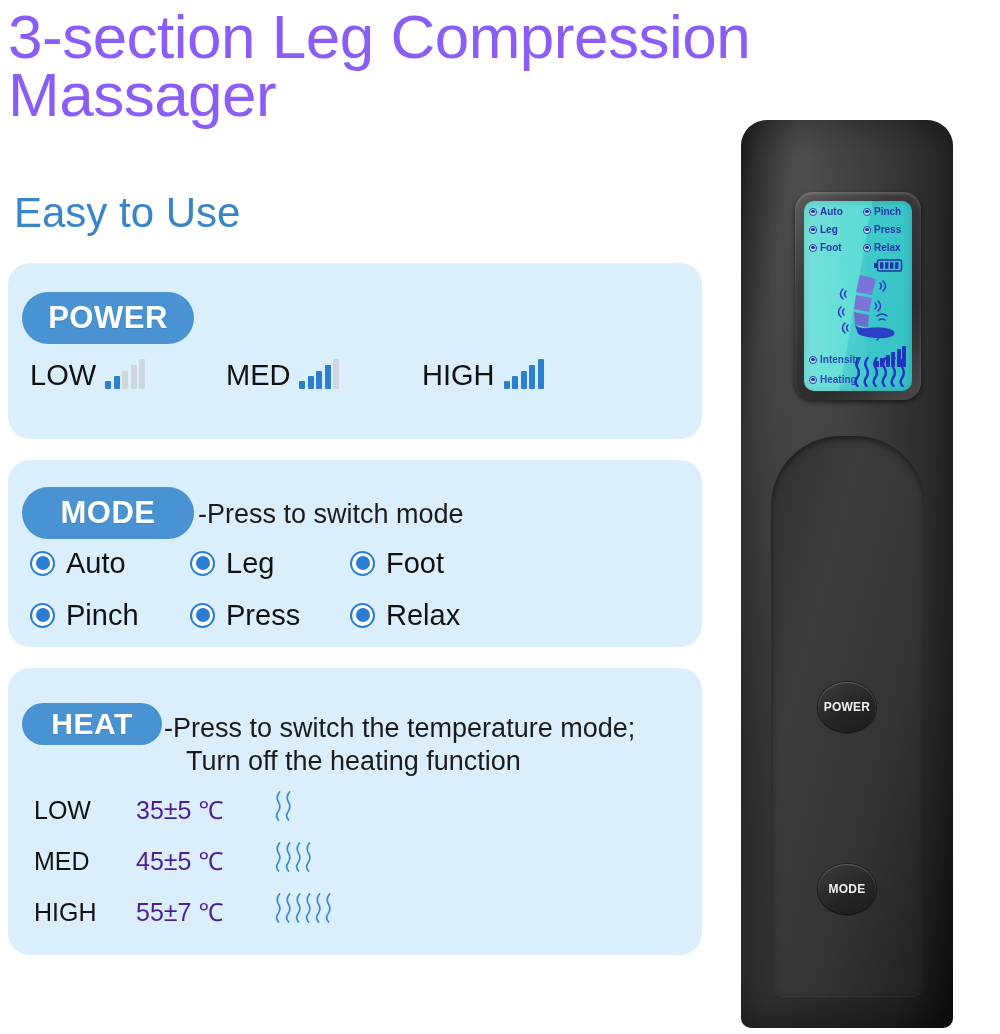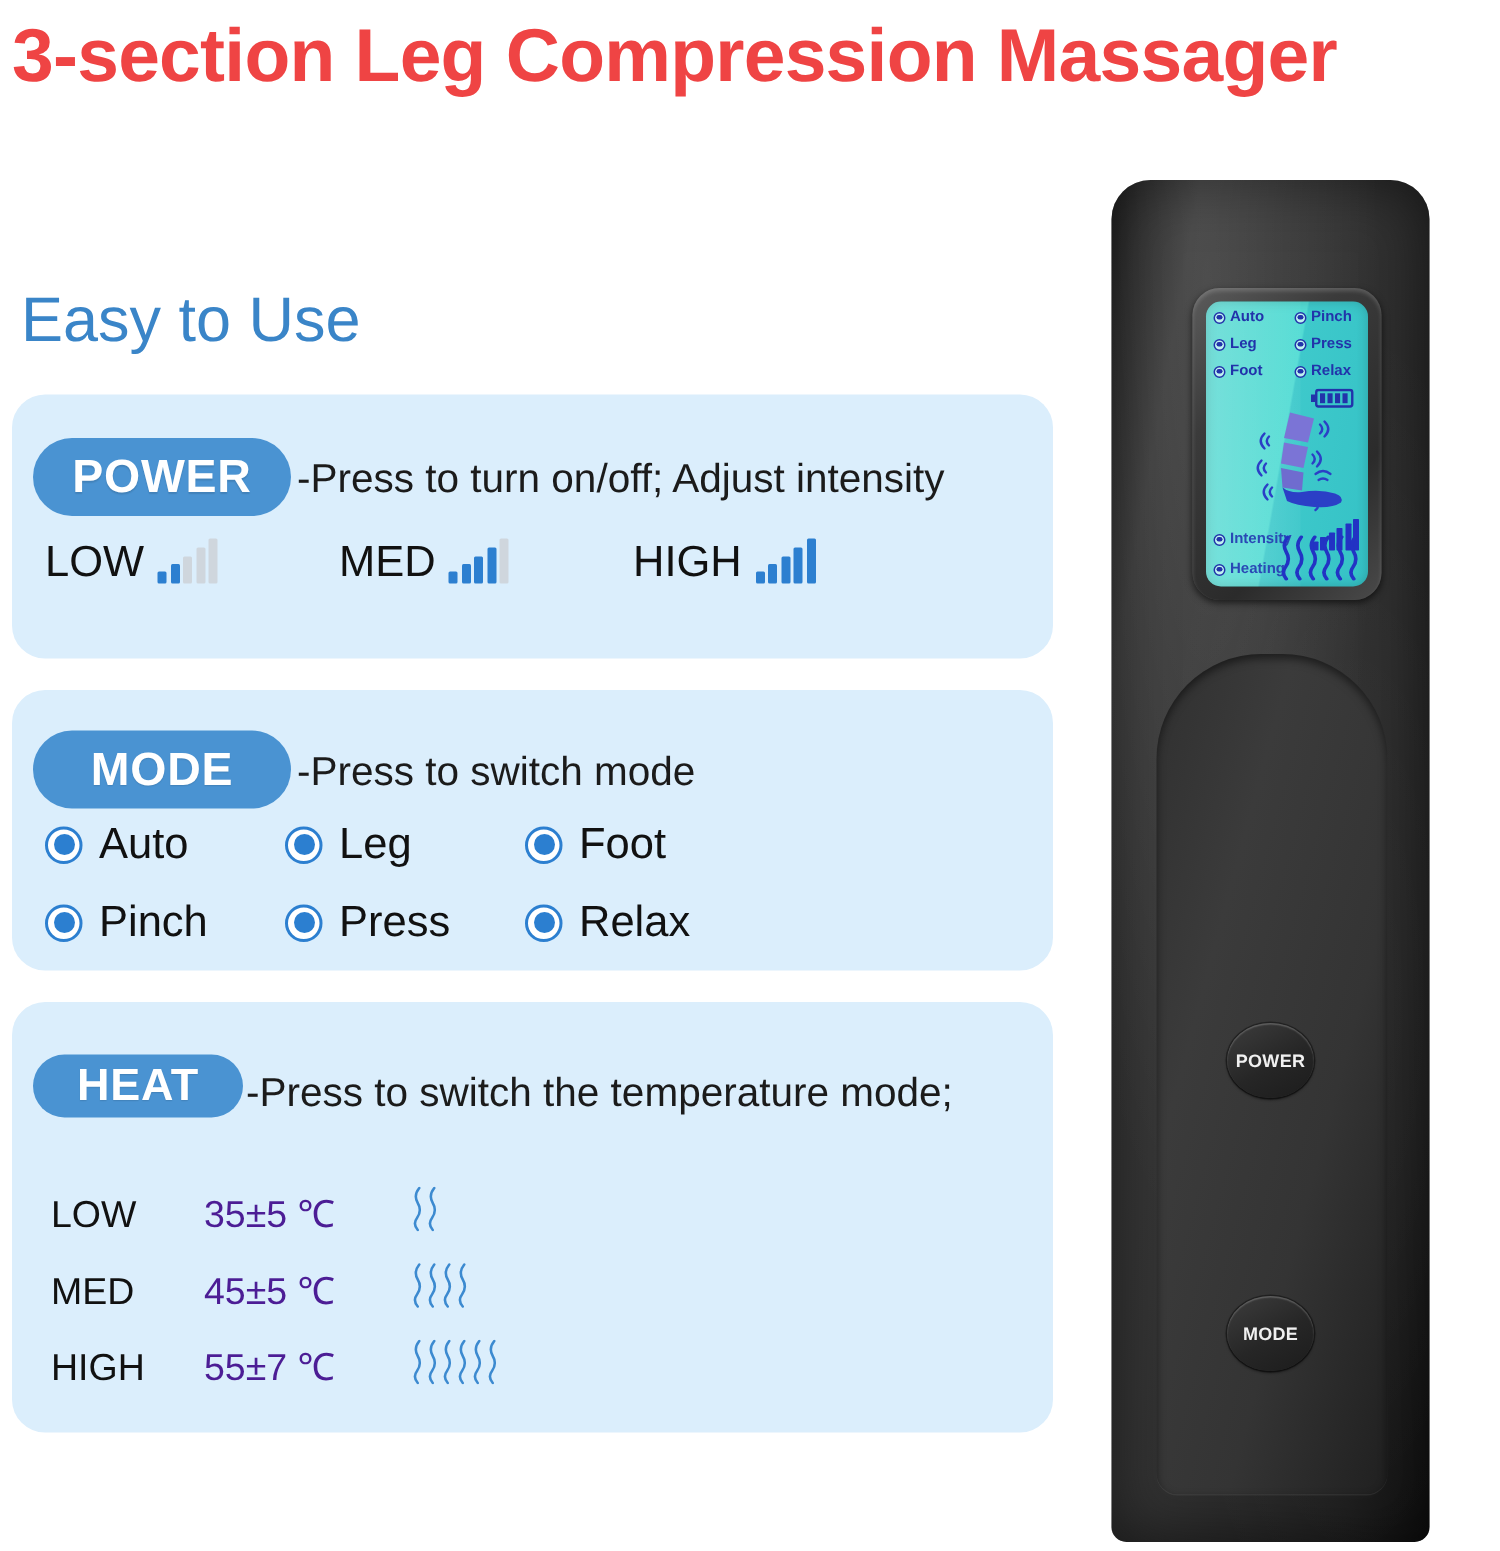--- a/index.html
+++ b/index.html
@@ -18,24 +18,24 @@
     height: 1034px;
     background: #ffffff;
   }
 
   
   .main-title {
     position: absolute;
     left: 8px;
     top: 8px;
     width: 920px;
-    font-size: 50px;
+    font-size: 62px;
     line-height: 58px;
-    font-weight: 700;
-    color: #ef4444;
+    font-weight: 400;
+    color: #8b5cf6;
     letter-spacing: -0.5px;
   }
   .sub-title {
     position: absolute;
     left: 14px;
     top: 188px;
     font-size: 42px;
     line-height: 50px;
     font-weight: 400;
     color: #3a85c8;
@@ -278,21 +278,20 @@
 </head>
 <body>
 
 <div id="page">
 
   <div class="main-title">3-section Leg Compression Massager</div>
   <div class="sub-title">Easy to Use</div>
 
   <div class="card" id="card-power"></div>
   <div class="pill" id="pill-power">POWER</div>
-  <div class="desc" id="desc-power">-Press to turn on/off; Adjust intensity</div>
   <div class="intensity-row" id="intensity-row">
       <div class="intensity-item" style="left: 0px;">
         <span class="lab">LOW</span>
         <span class="bars">
           <i class="on"></i>
           <i class="on"></i>
           <i></i>
           <i></i>
           <i></i>
         </span>
@@ -346,20 +345,21 @@
       <div class="mode-item" style="left: 320px; top: 52px;">
         <span class="radio"></span>
         <span class="lab">Relax</span>
       </div>
     </div>
 
   <div class="card" id="card-heat"></div>
   <div class="pill" id="pill-heat">HEAT</div>
   <div class="desc" id="desc-heat">
     <span class="l1">-Press to switch the temperature mode;</span>
+    <span class="l2">Turn off the heating function</span>
   </div>
   <div class="heat-table" id="heat-table">
       <div class="heat-row" style="top: 0px;">
         <span class="lvl">LOW</span>
         <span class="temp">35±5 ℃</span>
         <span class="waves">
           <svg class="wave" width="11" height="34" viewBox="0 0 9 30">
             <path d="M5.5 1 Q1.5 6 4.5 11 Q7.5 16 4 21 Q1 25 4.5 29" fill="none" stroke="#3c8ad0" stroke-width="1.7" stroke-linecap="round"></path>
           </svg>
           <svg class="wave" width="11" height="34" viewBox="0 0 9 30">

